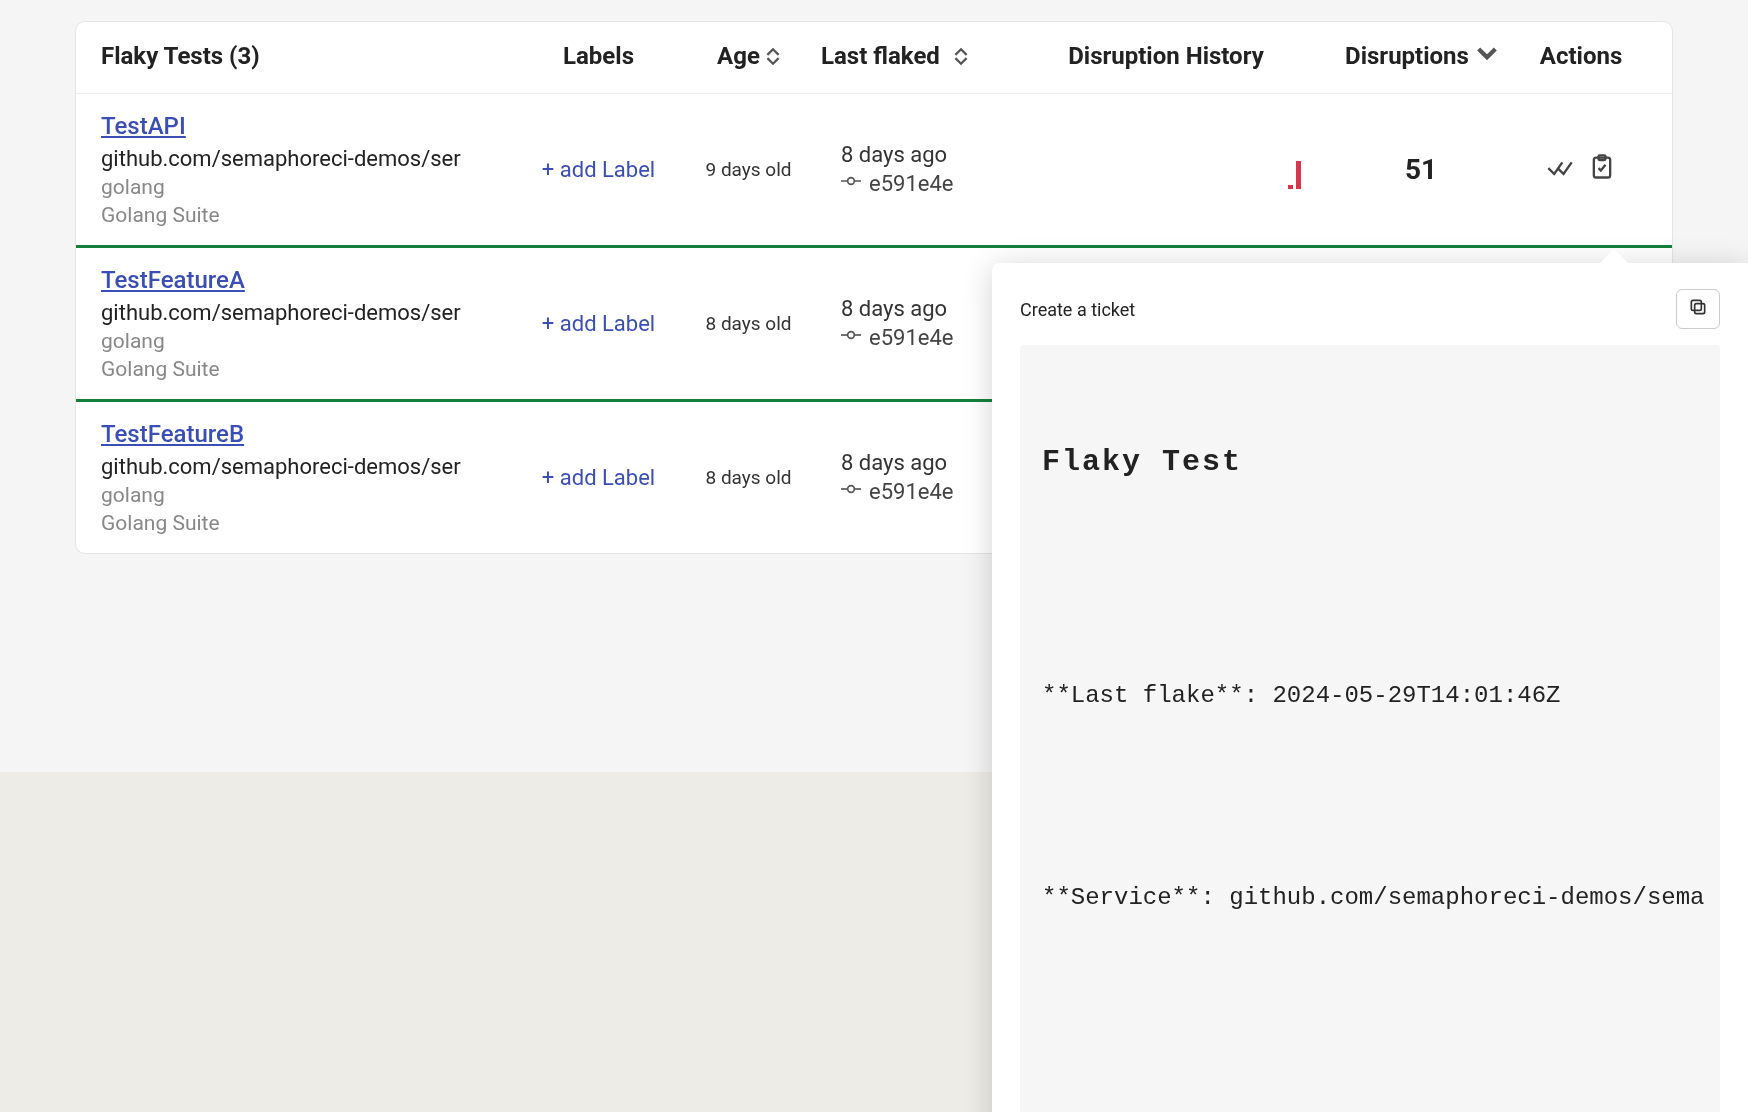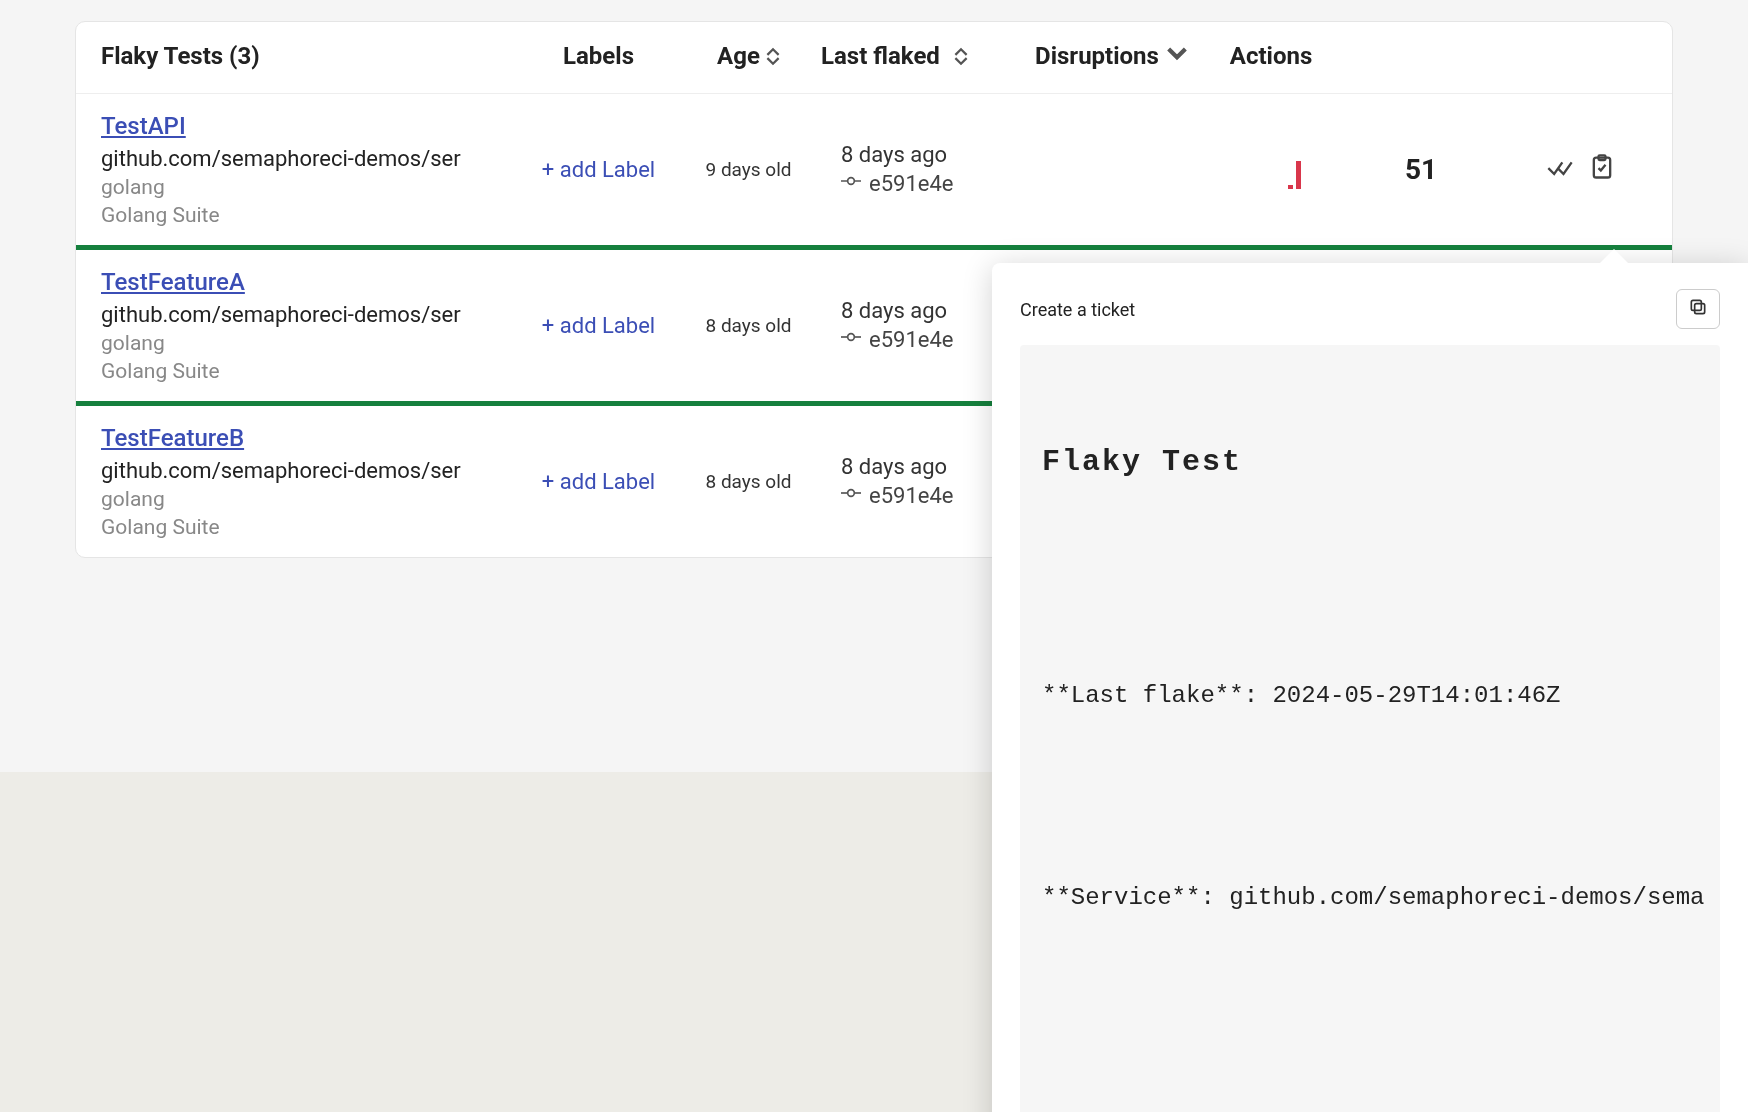--- a/index.html
+++ b/index.html
@@ -38,21 +38,21 @@
 .col-disruptions { flex: 0 0 200px; text-align: center; display:flex; align-items:center; justify-content:center; gap:8px;}
 .col-actions { flex: 0 0 120px; text-align: center; }
 .sort-icon {
   display:inline-flex; flex-direction:column; line-height:0; gap:1px;
 }
 .sort-icon svg { width:14px; height:9px; }
 .row {
   display: flex;
   align-items: center;
   padding: 18px 25px;
-  border-bottom: 5px solid #15803d;
+  border-bottom: 3px solid #15803d;
 }
 .row:last-child { border-bottom: none; }
 .test-name {
   font-size: 24px;
   color: #3b4eb5;
   text-decoration: underline;
   font-weight: 500;
   margin-bottom: 6px;
   display: inline-block;
 }
@@ -157,20 +157,21 @@
         <span style="line-height:1.2;">Last flaked</span>
         <span class="sort-icon">
           <svg viewBox="0 0 12 8">
               <path d="M1 7 L6 2 L11 7" stroke="#555" stroke-width="2" fill="none"></path>
             </svg>
           <svg viewBox="0 0 12 8">
               <path d="M1 1 L6 6 L11 1" stroke="#555" stroke-width="2" fill="none"></path>
             </svg>
         </span>
       </div>
+      <div class="col-history">Disruption History</div>
       <div class="col-disruptions">
         <span>Disruptions</span>
         <span class="chevron-down">
           <svg viewBox="0 0 12 8">
               <path d="M1 1 L6 6 L11 1" stroke="#555" stroke-width="2.5" fill="none"></path>
             </svg>
         </span>
       </div>
       <div class="col-actions">Actions</div>
     </div>

